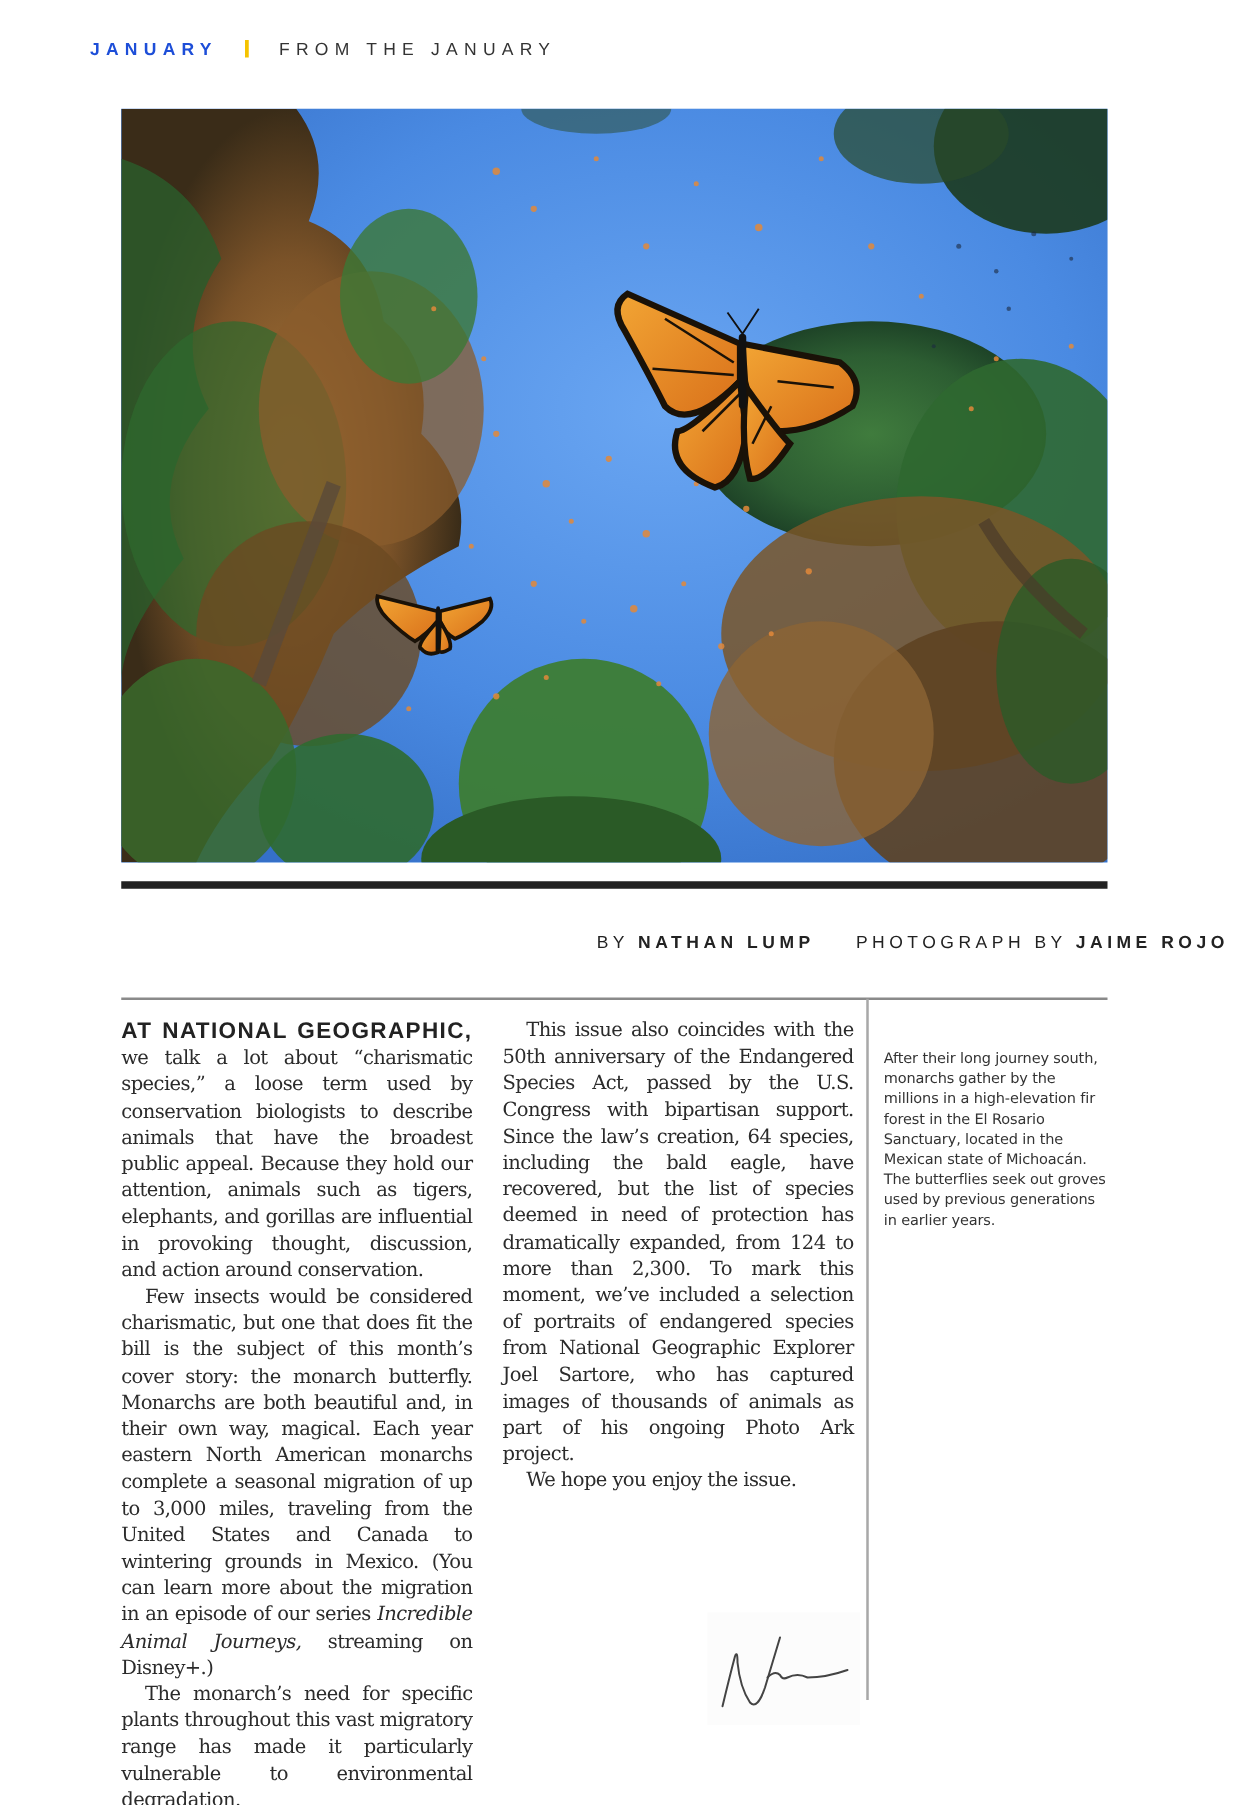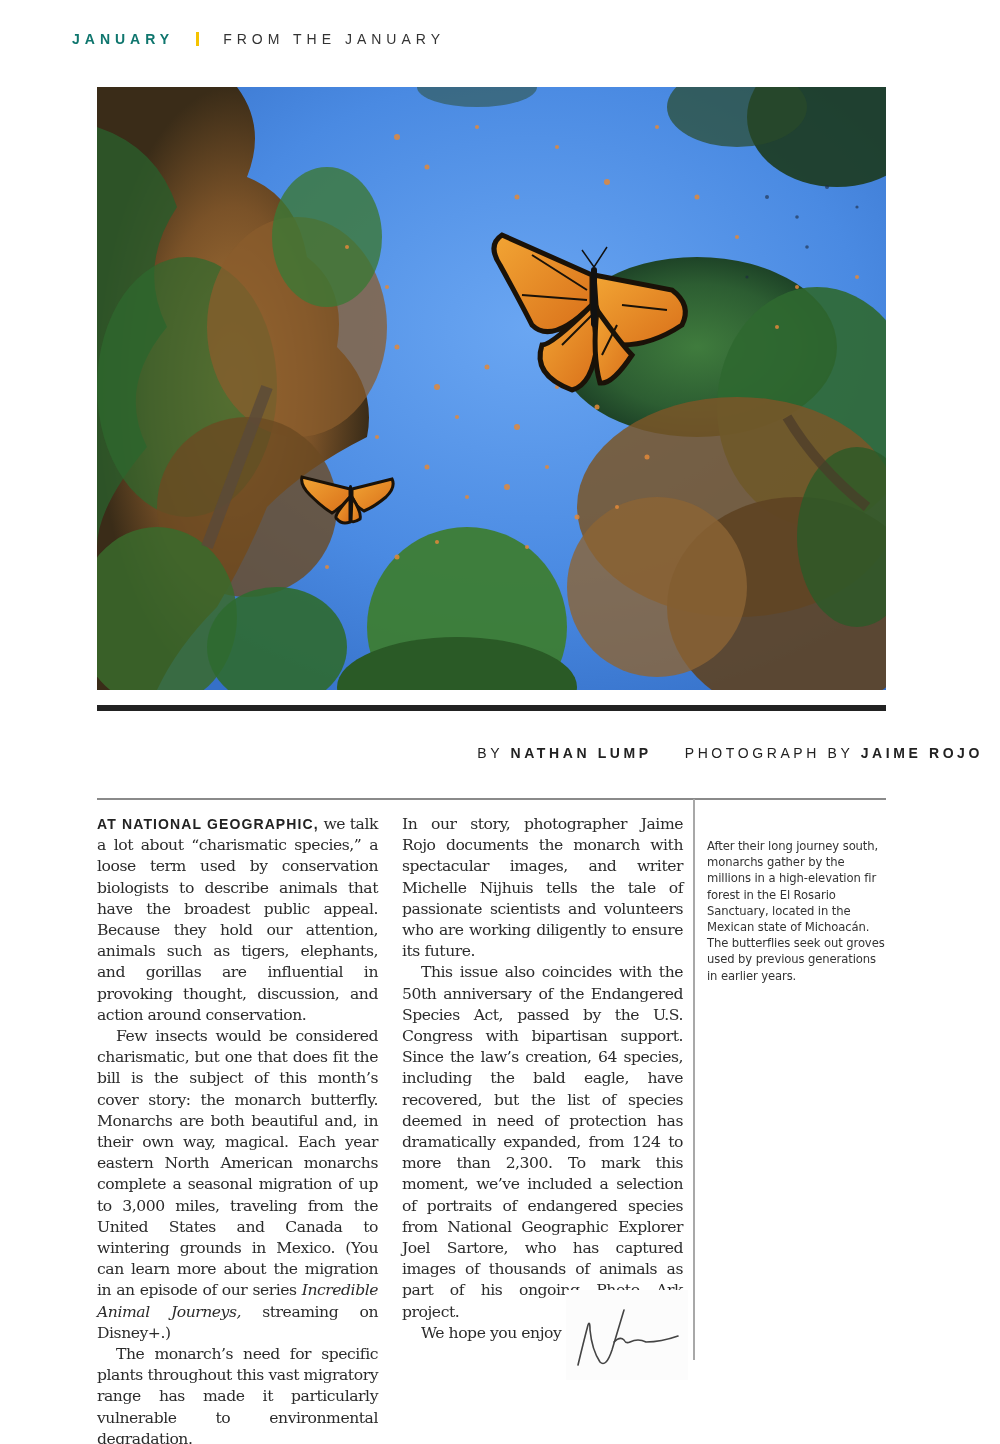--- a/index.html
+++ b/index.html
@@ -1,20 +1,20 @@
 <!DOCTYPE html>
 <html><head>
 <meta charset="utf-8">
 <style>
   html, body { margin: 0; padding: 0; background: #ffffff; }
   body { width: 1000px; height: 1444px; position: relative; overflow: hidden; color: #2a2a2a; }
 
   .header { position: absolute; top: 29px; left: 72px; height: 20px; display: flex; align-items: center;
     font-family: "Liberation Sans", sans-serif; font-size: 14px; letter-spacing: 5px; }
-  .header .month { font-weight: bold; color: #0f766e; text-align: center; }
+  .header .month { font-weight: bold; color: #1d4ed8; text-align: center; }
   .header .bar { display: inline-block; width: 3px; height: 14px; background: #f5c300; margin: 0 24px 0 22px; }
   .header .section { color: #333; font-weight: normal; }
 
   .photo { position: absolute; left: 97px; top: 87px; width: 789px; height: 603px; overflow: hidden;
     background: linear-gradient(180deg, #3f7fd8 0%, #4e8fe6 40%, #5b9ef0 70%, #4f8fe3 100%); }
   .photo svg { display: block; }
 
   .thick-rule { position: absolute; left: 97px; top: 705px; width: 789px; height: 6px; background: #222; }
 
   .byline { position: absolute; top: 745px; left: 0; width: 983px; text-align: right;
@@ -24,21 +24,21 @@
 
   .thin-rule { position: absolute; left: 97px; top: 798px; width: 789px; height: 2px; background: #8a8a8a; }
   .vdivider { position: absolute; left: 693px; top: 799px; width: 2px; height: 561px; background: #a8a8a8; }
 
   .col { position: absolute; font-family: "DejaVu Serif", serif; font-size: 15.6px; line-height: 21.2px;
     color: #2b2b2b; letter-spacing: -0.45px; }
   .col p { margin: 0; text-align: justify; text-align-last: left; }
   .col p.indent { text-indent: 19px; }
   .col1 { left: 97px; top: 814px; width: 281px; }
   .col2 { left: 402px; top: 814px; width: 281px; }
-  .lead { font-family: "Liberation Sans", sans-serif; font-weight: bold; font-size: 14px; letter-spacing: 1.1px; color: #222; }
+  .lead { font-family: "Liberation Sans", sans-serif; font-weight: bold; font-size: 18px; letter-spacing: 1.1px; color: #222; }
   .col i { font-style: italic; }
 
   .caption { position: absolute; left: 707px; top: 817px; width: 180px;
     font-family: "DejaVu Sans", sans-serif; font-size: 11.6px; line-height: 16.2px; color: #333; letter-spacing: -0.1px; margin-top: 21px; }
 
   .signature { position: absolute; left: 566px; top: 1290px; width: 122px; height: 90px; background: #fcfcfc; }
 </style>
 </head>
 <body>
 
@@ -179,21 +179,20 @@
 <div class="thin-rule"></div>
 <div class="vdivider"></div>
 
 <div class="col col1">
   <p><span class="lead">AT NATIONAL GEOGRAPHIC,</span><span> we talk a lot about “charismatic species,” a loose term used by conservation biologists to describe animals that have the broad­est public appeal. Because they hold our attention, animals such as tigers, elephants, and gorillas are influential in provoking thought, discussion, and action around conservation.</span></p>
   <p class="indent"><span>Few insects would be considered charismatic, but one that does fit the bill is the subject of this month’s cover story: the monarch butterfly. Monarchs are both beautiful and, in their own way, magical. Each year eastern North Amer­ican monarchs complete a seasonal migration of up to 3,000 miles, traveling from the United States and Canada to wintering grounds in Mexico. (You can learn more about the migration in an episode of our series </span><i>Incredible Animal Journeys,</i><span> streaming on Disney+.)</span></p>
   <p class="indent">The monarch’s need for specific plants throughout this vast migratory range has made it particularly vulner­able to environmental degradation.</p>
 </div>
 
 <div class="col col2">
-  <p>In our story, photographer Jaime Rojo documents the monarch with spec­tacular images, and writer Michelle Nijhuis tells the tale of passionate sci­entists and volunteers who are working diligently to ensure its future.</p>
   <p class="indent">This issue also coincides with the 50th anniversary of the Endangered Species Act, passed by the U.S. Congress with bipartisan support. Since the law’s creation, 64 species, including the bald eagle, have recovered, but the list of species deemed in need of protection has dramatically expanded, from 124 to more than 2,300. To mark this moment, we’ve included a selection of portraits of endangered species from National Geographic Explorer Joel Sartore, who has captured images of thousands of animals as part of his ongoing Photo Ark project.</p>
   <p class="indent">We hope you enjoy the issue.</p>
 </div>
 
 <div class="caption">After their long journey south, monarchs gather by the millions in a high-elevation fir forest in the El Rosario Sanctuary, located in the Mexican state of Michoacán. The butterflies seek out groves used by previous genera­tions in earlier years.</div>
 
 <div class="signature" title="Nathan Lump signature">
   <svg width="122" height="90" viewBox="0 0 122 90">
     <path d="M12 75 Q18 50 22 35 Q24 30 24 40 Q26 60 34 72 Q40 78 46 60 Q52 40 58 20" stroke="#444" stroke-width="1.6" fill="none" stroke-linecap="round"></path>
     <path d="M48 52 Q54 46 58 50 Q60 54 64 52 Q72 48 80 52 Q95 52 112 46" stroke="#444" stroke-width="1.6" fill="none" stroke-linecap="round"></path>

